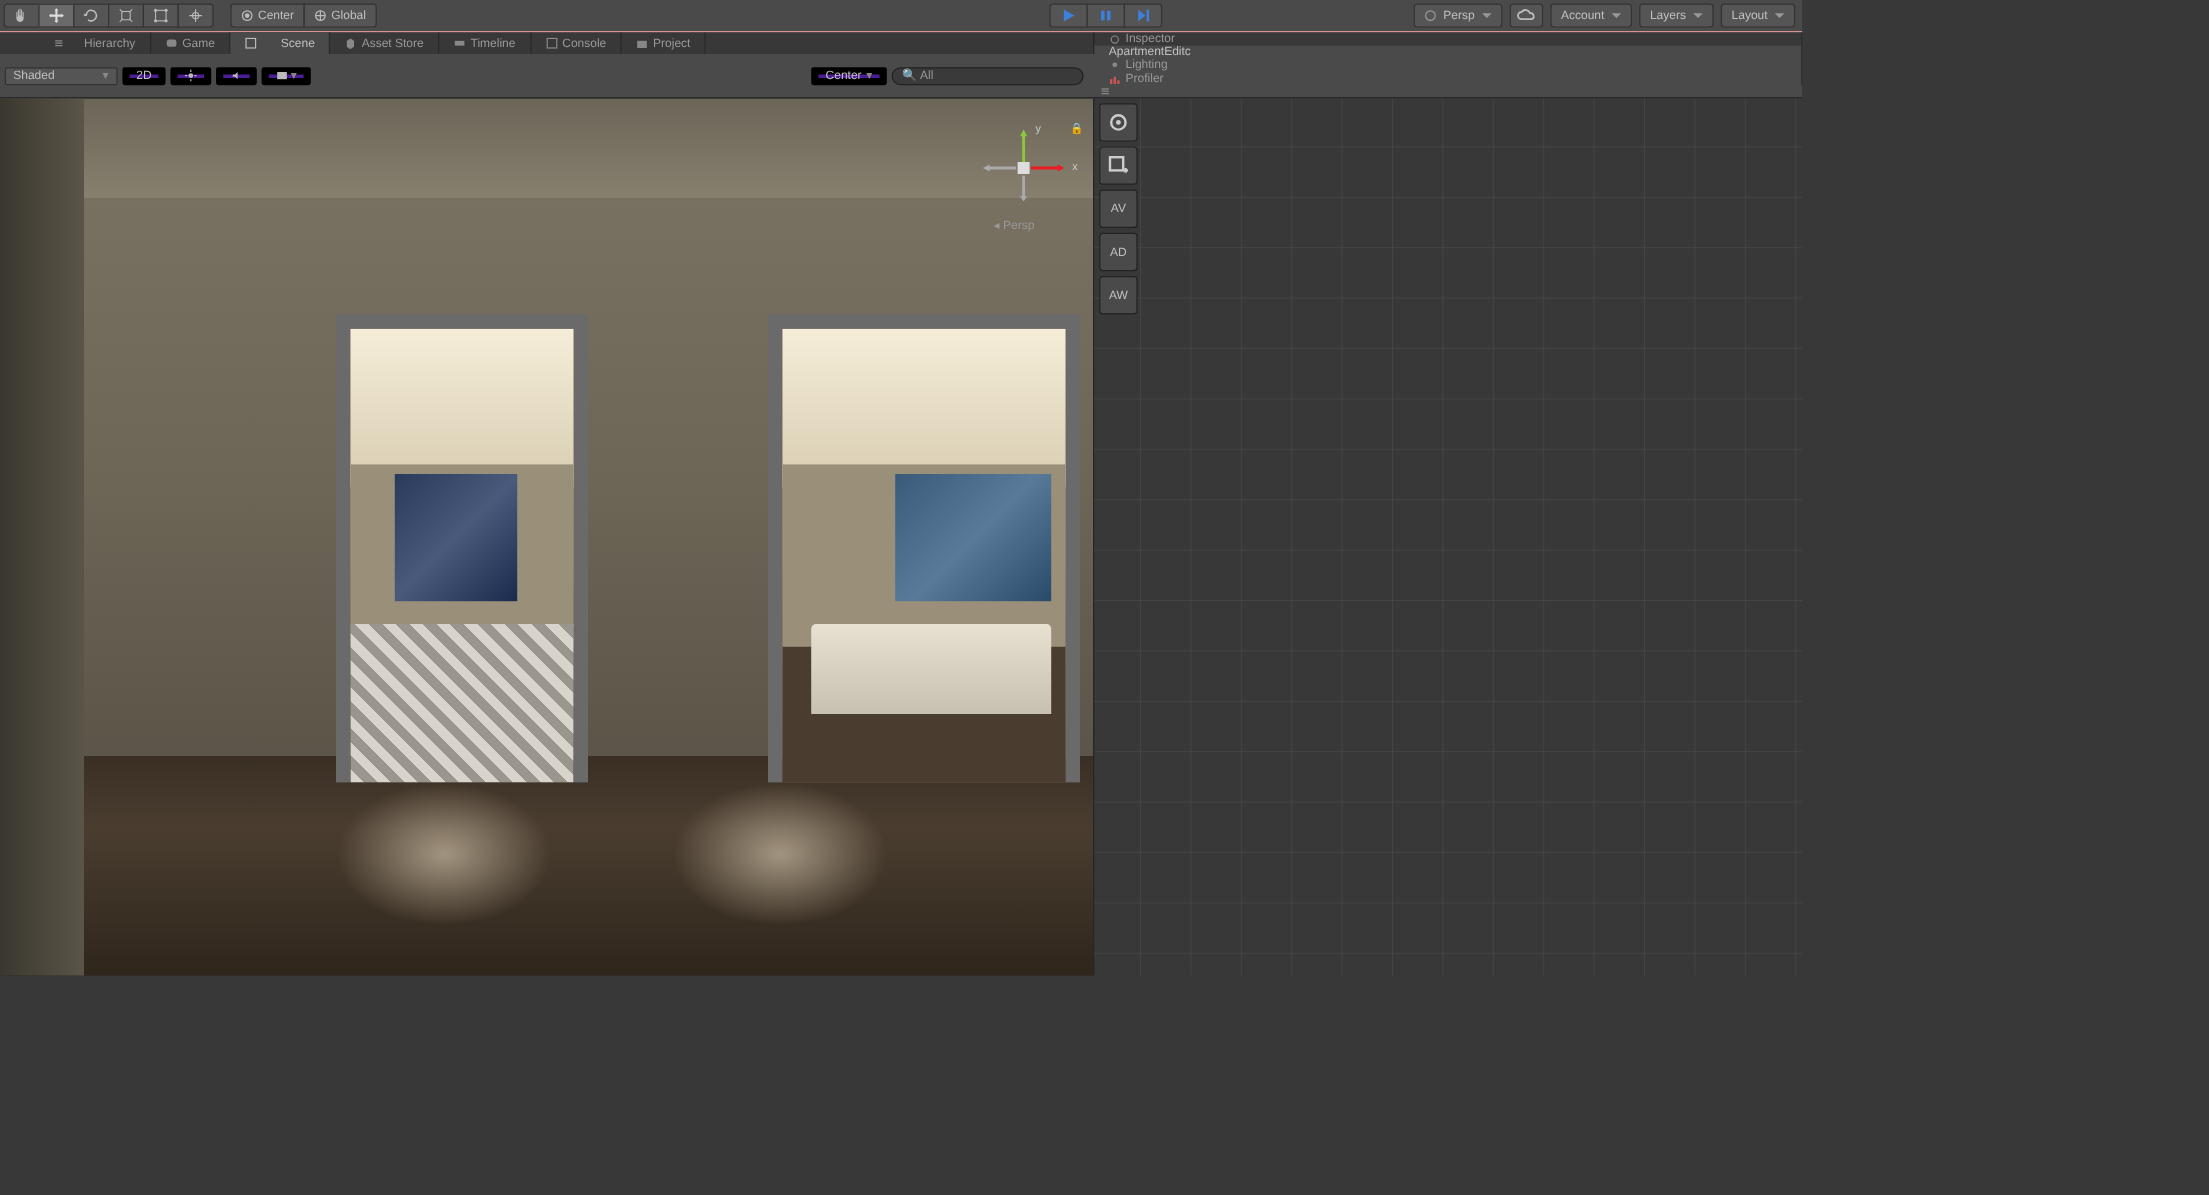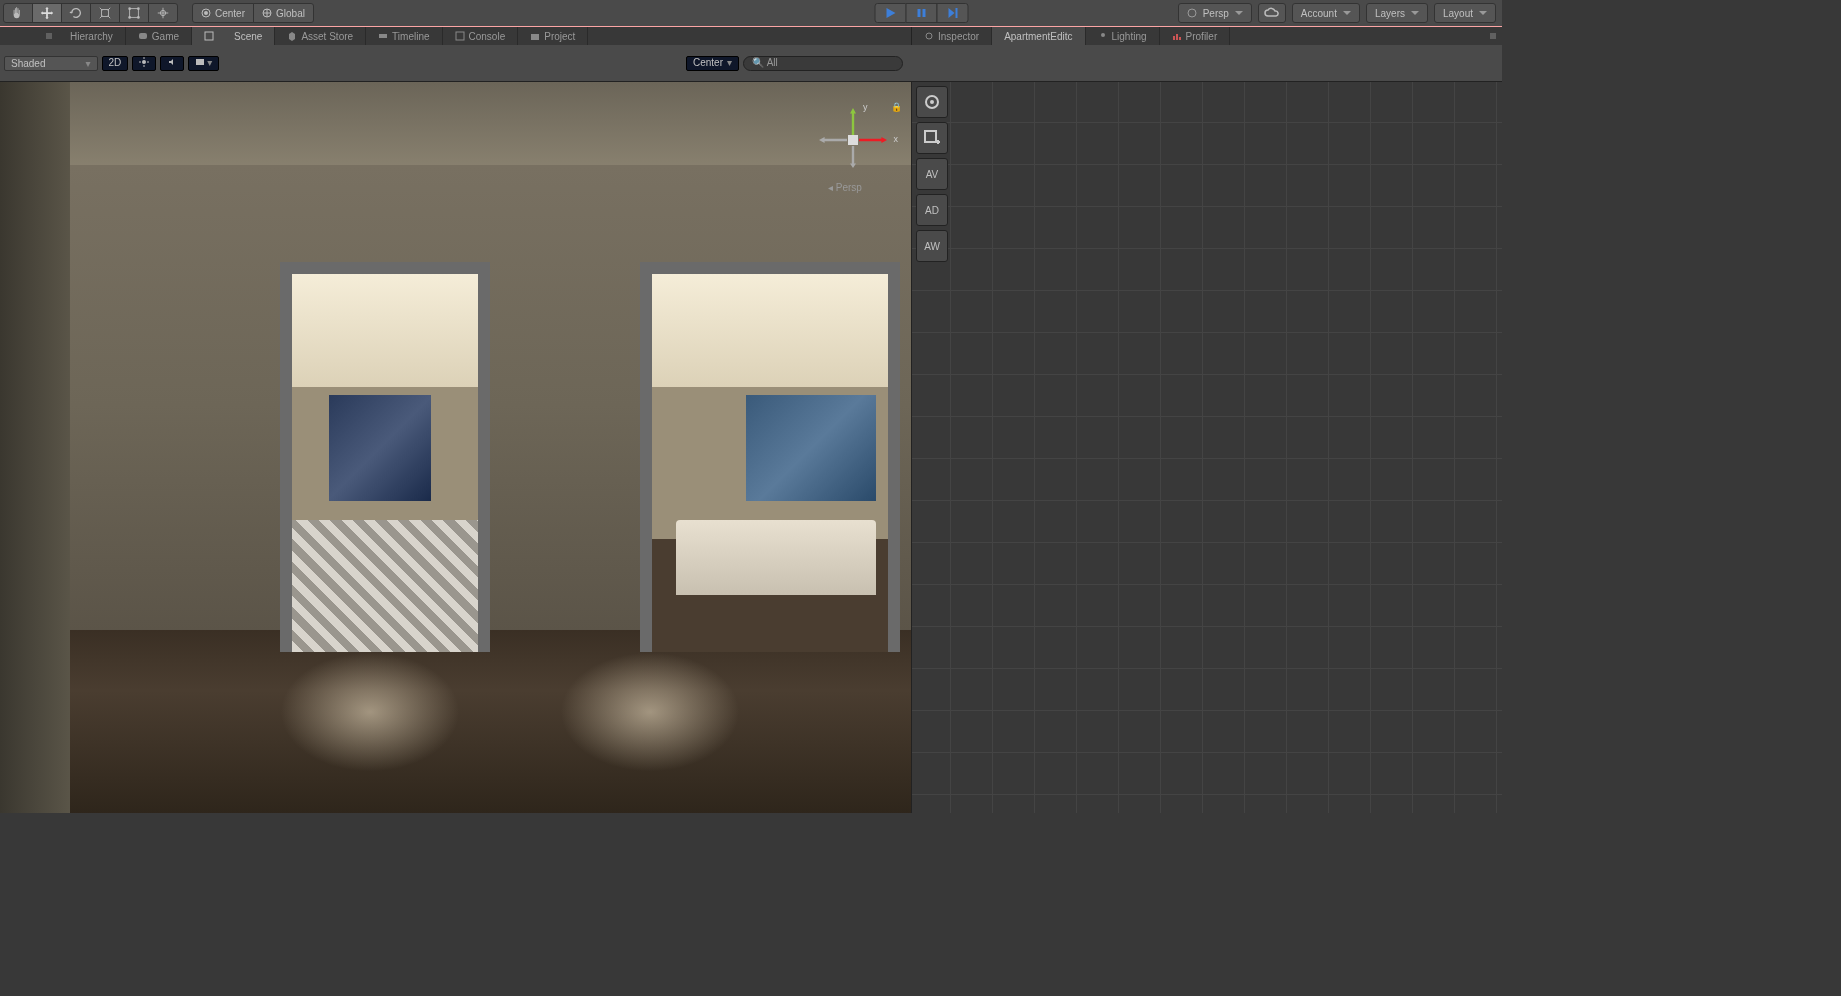--- a/index.html
+++ b/index.html
@@ -26,29 +26,29 @@
 .play-btn svg { fill: #3d7fd9; }
 
 .right-controls { margin-left: auto; display: flex; gap: 6px; padding-right: 6px; }
 .dropdown-btn { height: 20px; padding: 0 8px; background: #555; border: 1px solid #333; border-radius: 3px; display: flex; align-items: center; gap: 6px; cursor: pointer; font-size: 10px; color: #c0c0c0; }
 .dropdown-btn::after { content: ''; width: 0; height: 0; border-left: 4px solid transparent; border-right: 4px solid transparent; border-top: 4px solid #999; }
 .cloud-btn { width: 28px; height: 20px; background: #555; border: 1px solid #333; border-radius: 3px; display: flex; align-items: center; justify-content: center; cursor: pointer; }
 
 
 .tabs-row { height: 18px; background: #383838; display: flex; padding-left: 40px; }
 .tabs-left { flex: 1; display: flex; }
-.tabs-right { width: 591px; display: flex; border-left: 1px solid #222; }
+.tabs-right { width: 591px; display: flex; border-left: 1px solid #222; flex-direction: column; }
 .tab { height: 18px; padding: 0 12px; display: flex; align-items: center; gap: 4px; cursor: pointer; font-size: 10px; color: #999; border-right: 1px solid #2a2a2a; }
 .tab.active { background: #4a4a4a; color: #c0c0c0; gap: 20px; }
 .tab-opts { width: 18px; display: flex; align-items: center; justify-content: center; cursor: pointer; }
 
 
 .sub-toolbar { height: 18px; background: #4a4a4a; display: flex; align-items: center; border-bottom: 1px solid #222; padding: 18px 4px; gap: 4px; }
 .sub-dropdown { height: 15px; padding: 0 6px; background: #555; border: 1px solid #333; border-radius: 2px; display: flex; align-items: center; font-size: 10px; color: #c0c0c0; cursor: pointer; }
-.sub-btn { height: 15px; padding: 0 6px; background: #0f172a; border: 1px solid #000000; border-radius: 2px; display: flex; font-size: 10px; color: #c0c0c0; cursor: pointer; }
+.sub-btn { height: 15px; padding: 0 6px; background: #4c1d95; border: 6px solid #000000; border-radius: 2px; display: flex; align-items: center; font-size: 10px; color: #c0c0c0; cursor: pointer; }
 .sub-sep { flex: 1; }
 .search-input { height: 15px; width: 160px; background: #3a3a3a; border: 1px solid #222; border-radius: 8px; padding: 0 8px; font-size: 10px; color: #999; }
 
 
 .main { display: flex; height: calc(100% - 63px); }
 .scene-view { flex: 1; position: relative; background: #2a2a2a; overflow: hidden; }
 .scene-3d { width: 100%; height: 100%; position: relative; }
 
 
 .ceiling { position: absolute; top: 0; left: 0; right: 0; height: 12%; background: linear-gradient(180deg, #6b6558 0%, #8a8270 100%); }

